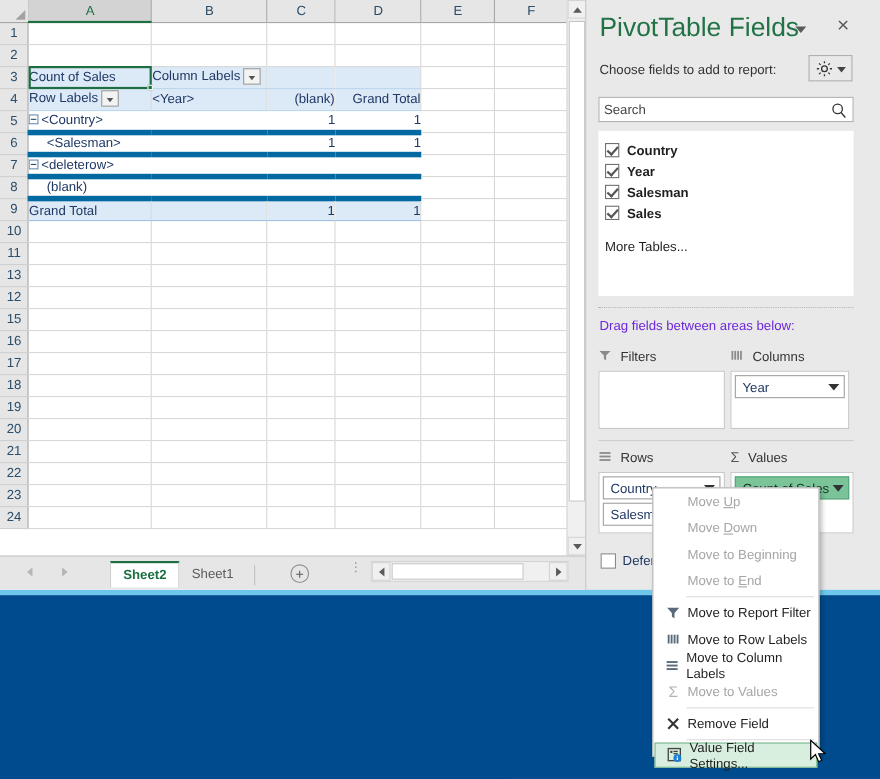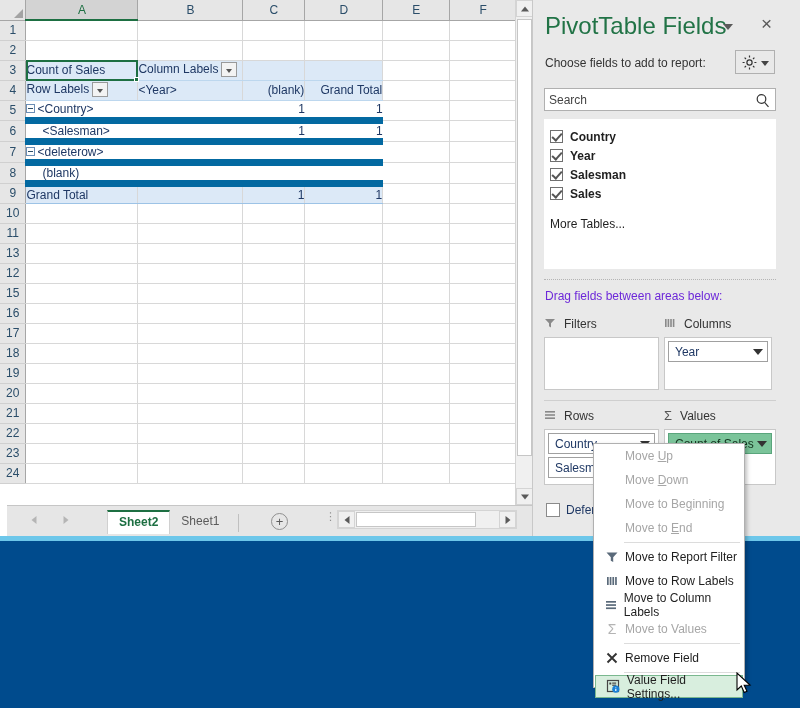--- a/index.html
+++ b/index.html
@@ -74,21 +74,21 @@
     font-size: 12px;
   }
   td.cell {
     border-right: 1px solid #d8d8d8;
     border-bottom: 1px solid #d8d8d8;
     background: #ffffff;
     padding: 0 3px;
     color: #1f3864;
   }
   
-  td.pv { background: #ffffff; border-bottom: 7px solid #0369a1; border-right: none; }
+  td.pv { background: #ffffff; border-bottom: 5px solid #0369a1; border-right: none; }
   td.pvhdr { background: #dce9f7; font-weight: bold; color: #1f3864; border-bottom: 1px solid #bdd7ee; }
   td.pvtot { background: #dce9f7; font-weight: bold; color: #1f3864; border-top: 1px solid #9dc3e6; border-bottom: 1px solid #9dc3e6;}
   td.num { text-align: right; padding-right: 5px; }
   td.bold { font-weight: bold; }
   .indent { padding-left: 16px; }
   .collapse-btn {
     display: inline-block;
     width: 9px; height: 9px;
     border: 1px solid #6a8db5;
     background: #fdfdfd;
@@ -156,21 +156,21 @@
   .ar.left { border-top: 4px solid transparent; border-bottom: 4px solid transparent; border-right: 5px solid #5a5a5a; }
   .ar.right { border-top: 4px solid transparent; border-bottom: 4px solid transparent; border-left: 5px solid #5a5a5a; }
   #vthumb {
     position: absolute; left: 1px; top: 19px;
     width: 15px; height: 437px;
     background: #ffffff;
     border: 1px solid #c6c6c6;
   }
   
   #tabbar {
-    position: absolute; left: 7px; top: 505px;
+    position: absolute; left: 0; top: 505px;
     width: 532px; height: 31px;
     background: #e6e6e6;
     border-top: 1px solid #c6c6c6;
   }
   .navarrows { position: absolute; left: 22px; top: 8px; display: flex; gap: 22px; }
   .navarrow { width: 10px; height: 12px; position: relative; }
   .navarrow .ar { position: absolute; left: 50%; top: 50%; transform: translate(-50%,-50%); }
   .ar.gleft { border-top: 4px solid transparent; border-bottom: 4px solid transparent; border-right: 5px solid #b5b5b5; }
   .ar.gright { border-top: 4px solid transparent; border-bottom: 4px solid transparent; border-left: 5px solid #b5b5b5; }
   .sheet-tabs { position: absolute; left: 100px; top: 4px; display: flex; align-items: flex-start; }

